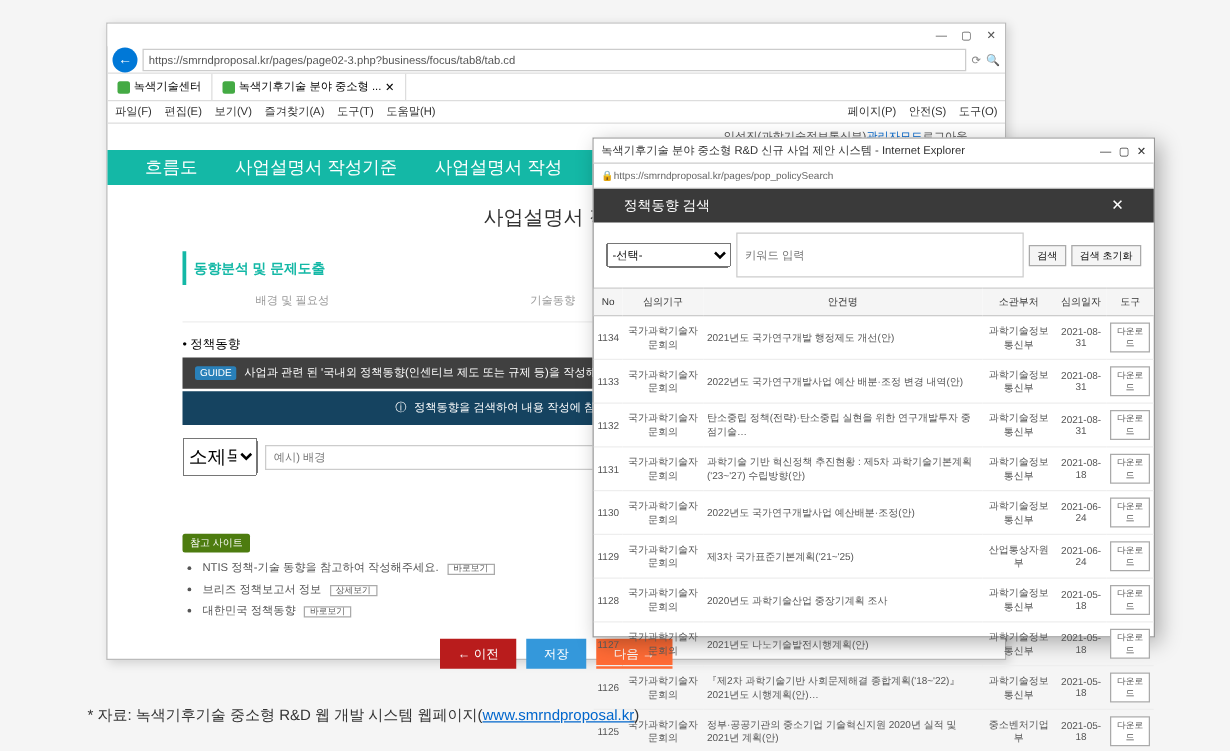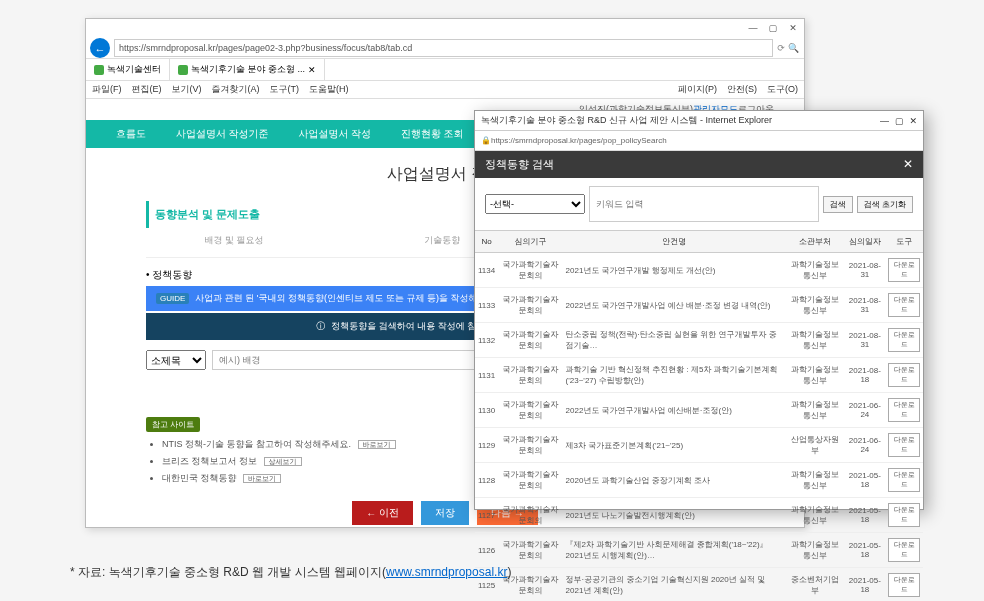--- a/index.html
+++ b/index.html
@@ -36,32 +36,32 @@
     .top-user-row a { color: #0066cc; }
     
     .top-nav {
       background: #14b8a6;
       height: 28px;
       display: flex;
       align-items: center;
       padding: 0 30px;
       gap: 30px;
     }
-    .top-nav-item { color: #fff; font-size: 10px; font-family: Liberation Serif, serif; }
+    .top-nav-item { color: #fff; font-size: 14px; }
     
     .page-title { text-align: center; font-size: 16px; color: #333; padding: 16px 0; font-weight: 500; }
     
     .section { padding: 0 60px; }
     .section-hdr { color: #14b8a6; font-size: 11px; font-weight: bold; padding: 6px 0; border-left: 3px solid #14b8a6; padding-left: 6px; }
     
     .tab-subnav { display: flex; justify-content: space-around; padding: 6px 0 10px; font-size: 9px; color: #999; border-bottom: 1px solid #eee; gap: 44px; }
     
     .sub-label { font-size: 10px; padding: 10px 0 4px; }
     .guide-bar {
-      background: #3b82f6;
+      background: #404040;
       color: #fff;
       font-size: 9px;
       padding: 6px 10px;
       display: flex;
       align-items: center;
       gap: 6px;
       text-align: right;
     }
     .guide-badge { background: #2980b9; padding: 1px 4px; border-radius: 2px; font-size: 8px; }
     .guide-bar-2 {
@@ -71,21 +71,21 @@
       padding: 6px 10px;
       display: flex;
       align-items: center;
       justify-content: center;
       gap: 6px;
       margin-top: 2px;
     }
     .search-btn { background: #2980b9; padding: 2px 6px; border-radius: 2px; font-size: 8px; }
     
     .input-row { display: flex; align-items: center; gap: 6px; padding: 10px 0; }
-    .input-row select { font-size: 10px; height: 20px; width: 60px; }
+    .input-row select { font-size: 15px; height: 31px; width: 60px; }
     .input-row input { flex: 1; font-size: 9px; height: 20px; border: 1px solid #ccc; padding: 0 6px; }
     
     .add-btn-row { display: flex; justify-content: flex-end; padding: 4px 0; }
     .add-btn { background: #14b8a6; color: #fff; font-size: 10px; padding: 2px 10px; border-radius: 2px; }
     
     .ref-site { margin-top: 10px; }
     .ref-badge { background: #4d7c0f; color: #fff; font-size: 8px; padding: 2px 6px; border-radius: 2px; display: inline-block; }
     .ref-list { font-size: 9px; color: #555; padding: 4px 0 0 4px; }
     .ref-list li { list-style: disc; margin-left: 12px; padding: 2px 0; }
     .ref-list .link-pill { border: 1px solid #aaa; padding: 0 4px; font-size: 7px; margin-left: 4px; }
@@ -109,21 +109,21 @@
       display: flex; align-items: center;
       padding: 0 6px; font-size: 9px; color: #333;
       justify-content: space-between;
       border-bottom: 1px solid #ccc;
     }
     .popup-titlebar .win-controls { display: flex; gap: 6px; }
     .popup-addr { height: 20px; display: flex; align-items: center; padding: 0 6px; font-size: 8px; color: #666; border-bottom: 1px solid #ddd; }
     
     .popup-header {
       background: #3a3a3a; color: #fff;
-      font-size: 11px; padding: 6px 10px;
+      font-size: 11px; padding: 6px 24px;
       display: flex; justify-content: space-between; gap: 12px;
     }
     .popup-close { font-size: 12px; cursor: pointer; }
     
     .popup-search-row {
       display: flex; gap: 4px; padding: 8px 10px;
       align-items: center;
     }
     .popup-search-row select { font-size: 9px; height: 20px; width: 100px; }
     .popup-search-row input { flex: 1; font-size: 9px; height: 36px; border: 1px solid #ccc; padding: 0 6px; }

